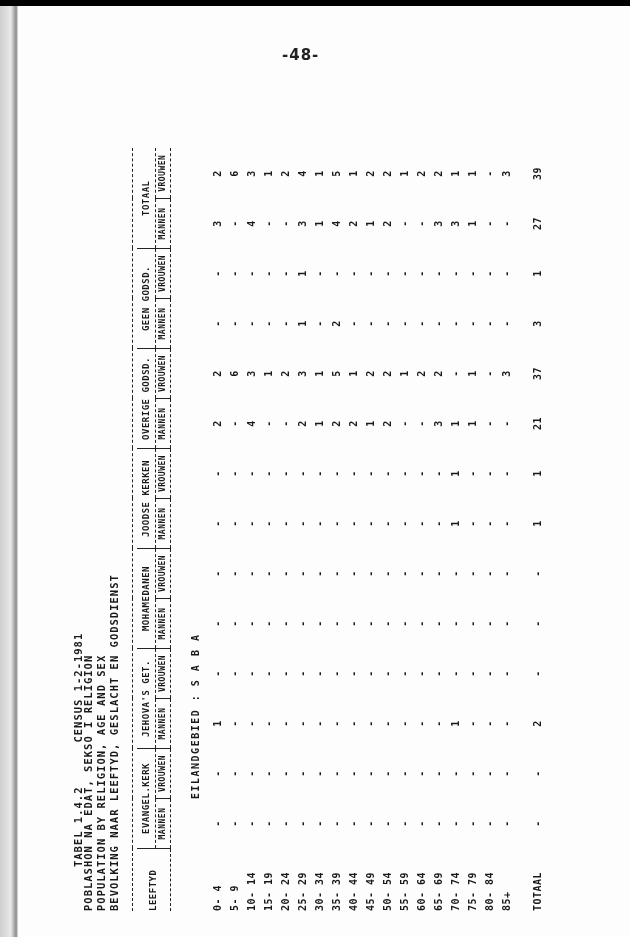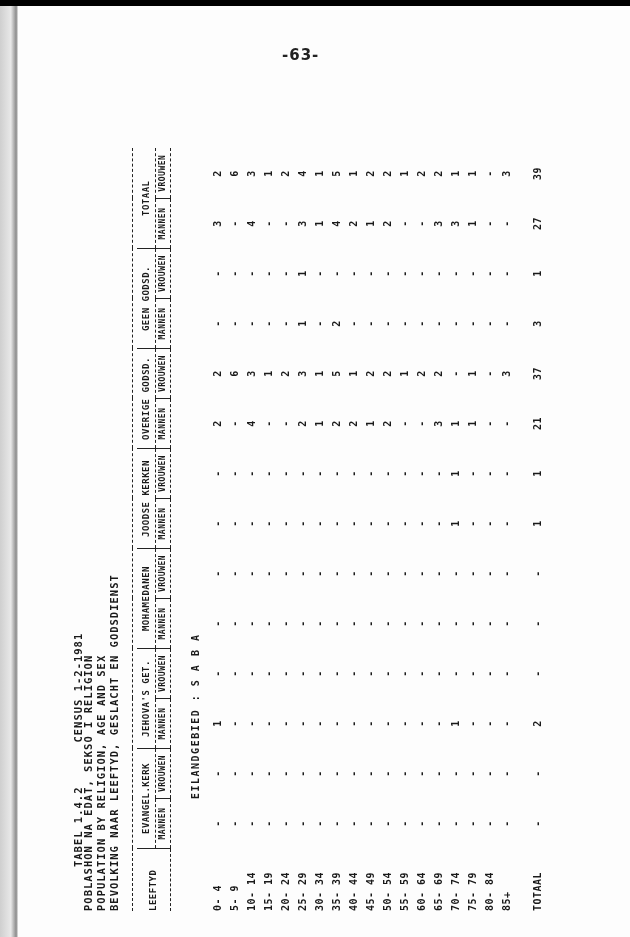--- a/index.html
+++ b/index.html
@@ -18,21 +18,21 @@
   .group-cell { border-left:1.5px solid #222; }
   .agecol { width:62px; text-align:left !important; }
   .numcell { width:50px; height:17px; font-size:10px; }
   .eiland { position:absolute; left:112px; top:130px; letter-spacing:1.5px; font-size:10px; }
 </style>
 </head>
 <body>
 
 <div class="page">
   <div class="spine"></div>
-  <div class="page-number">-63-</div>
+  <div class="page-number">-48-</div>
 
   <div class="rot">
     <div class="title-line" style="top:0px;">
       <span>TABEL 1.4.2</span>&nbsp;&nbsp;&nbsp;&nbsp;&nbsp;&nbsp;<span>CENSUS 1-2-1981</span>
     </div>
     <div class="title-line" style="top:22px;">POBLASHON NA EDAT, SEKSO I RELIGION</div>
     <div class="title-line" style="top:35px;">POPULATION BY RELIGION, AGE AND SEX</div>
     <div class="title-line" style="top:48px;">BEVOLKING NAAR LEEFTYD, GESLACHT EN GODSDIENST</div>
 
     <table class="t">

